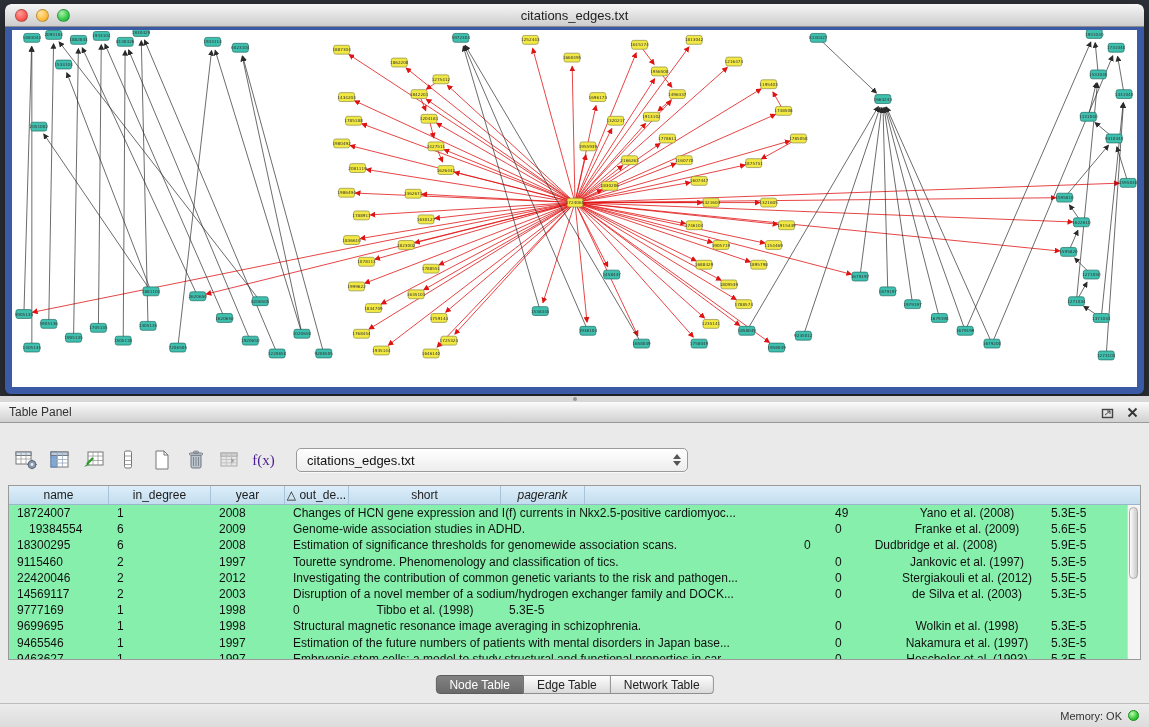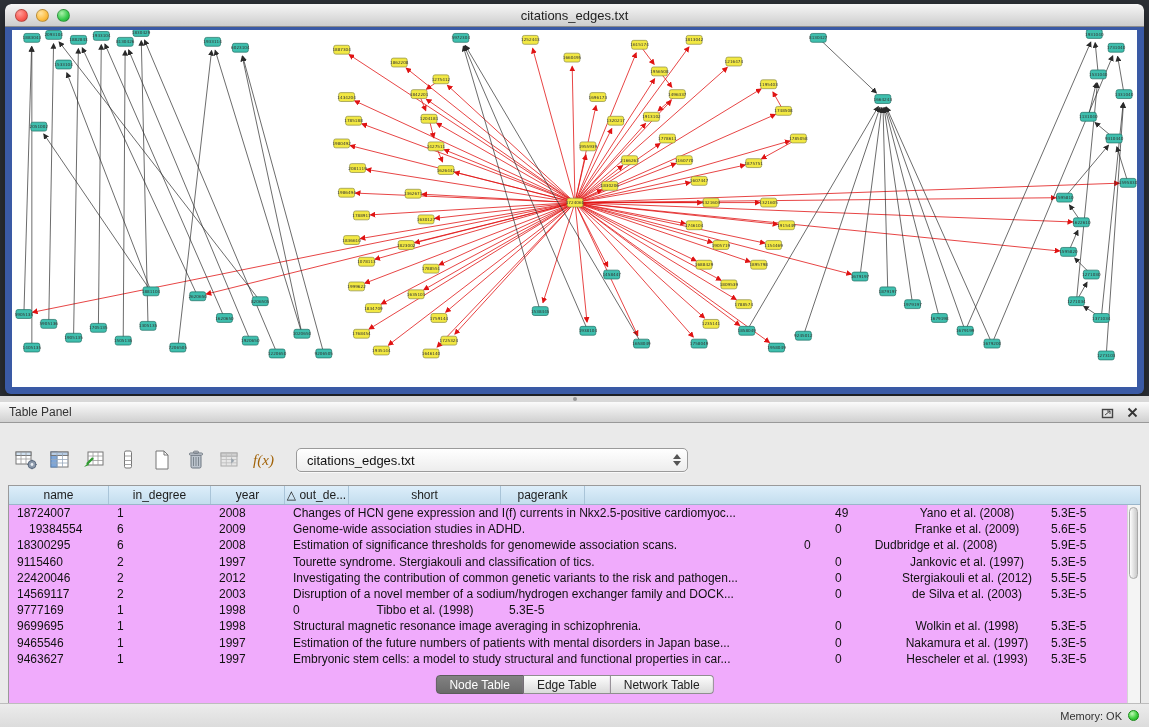--- a/index.html
+++ b/index.html
@@ -31,30 +31,30 @@
   .panel-header { position:absolute; top:402px; left:0; width:100%; height:21px;
                   background:linear-gradient(#fbfbfb,#d0d0d0); border-bottom:1px solid #999; display:flex; align-items:center; }
   .panel-header .ph-title { padding-left:9px; font-size:12px; color:#333; }
   .ph-icons { margin-left:auto; display:flex; align-items:center; gap:11px; padding-right:10px; }
   .ph-btn { width:14px; height:14px; display:flex; align-items:center; justify-content:center; cursor:default; }
 
   
   .panel-body { position:absolute; top:423px; left:0; right:0; bottom:24px; background:#eaeaea; }
   .toolbar { position:absolute; top:22px; left:12px; height:30px; display:flex; align-items:center; gap:7px; }
   .tool-btn { width:27px; height:27px; display:flex; align-items:center; justify-content:center; border-radius:4px; }
-  .fx { font-family:"Liberation Serif", serif; font-style:italic; font-size:15px; color:#a16207; }
+  .fx { font-family:"Liberation Serif", serif; font-size:15px; color:#4c1d95; }
   .combo { margin-left:12px; width:392px; height:24px; border:1px solid #9a9a9a; border-radius:5px;
            background:linear-gradient(#ffffff,#ededed); display:flex; align-items:center; padding-left:10px;
            font-size:13px; color:#111; box-shadow:0 1px 0 rgba(255,255,255,.7); }
   .combo-arrows { margin-left:auto; padding-right:6px; display:flex; flex-direction:column; gap:2px; align-items:center; }
   .tri-up { width:0; height:0; border-left:4px solid transparent; border-right:4px solid transparent; border-bottom:5px solid #555; }
   .tri-dn { width:0; height:0; border-left:4px solid transparent; border-right:4px solid transparent; border-top:5px solid #555; }
 
   
-  .table-card { position:absolute; top:62px; left:8px; right:8px; height:243px; background:#f0abfc; border:1px solid #9a9a9a; overflow:hidden; }
+  .table-card { position:absolute; top:62px; left:8px; right:8px; height:175px; background:#86efac; border:1px solid #9a9a9a; overflow:hidden; }
   .thead { display:flex; height:19px; background:linear-gradient(#ddeefa,#c3ddee); border-bottom:1px solid #9bb6cb; font-size:12px; color:#1c1c1c; }
   .th { display:flex; align-items:center; justify-content:center; border-right:1px solid #a9c4d8; overflow:hidden; white-space:nowrap; }
   .tbody { position:absolute; top:19px; left:0; right:13px; bottom:0; overflow:hidden; }
   .tr { display:flex; height:16.2px; align-items:center; font-size:12px; color:#111; }
   .td { white-space:nowrap; overflow:hidden; padding-left:8px; }
   .td.center { padding-left:0; text-align:center; }
   .vscroll { position:absolute; top:19px; right:0; width:13px; bottom:0; background:#f4f4f4; border-left:1px solid #d5d5d5; }
   .vthumb { position:absolute; top:2px; left:1px; width:9px; height:72px; background:linear-gradient(90deg,#fdfdfd,#c9c9c9); border:1px solid #a8a8a8; border-radius:5px; }
 
   
@@ -788,21 +788,21 @@
       </div>
     </div>
 
     <div class="table-card">
       <div class="thead" id="thead">
           <div class="th" style="flex: 0 0 100px;">name</div>
           <div class="th" style="flex: 0 0 102px;">in_degree</div>
           <div class="th" style="flex: 0 0 74px;">year</div>
           <div class="th" style="flex: 0 0 64px;">△ out_de...</div>
           <div class="th" style="flex: 0 0 152px;">short</div>
-          <div class="th" style="flex: 0 0 84px;">pagerank</div>
+          <div class="th" style="flex: 0 0 84px; font-style: italic;">pagerank</div>
         </div>
       <div class="tbody" id="tbody">
           <div class="tr">
             <div class="td" style="flex: 0 0 100px;">18724007</div>
             <div class="td" style="flex: 0 0 102px;">1</div>
             <div class="td" style="flex: 0 0 74px;">2008</div>
             <div class="td" style="flex: 1 1 auto;">Changes of HCN gene expression and I(f) currents in Nkx2.5-positive cardiomyoc...</div>
             <div class="td" style="flex: 0 0 64px;">49</div>
             <div class="td center" style="flex: 0 0 152px;">Yano et al. (2008)</div>
             <div class="td" style="flex: 0 0 84px;">5.3E-5</div>
@@ -822,21 +822,21 @@
             <div class="td" style="flex: 0 0 74px;">2008</div>
             <div class="td" style="flex: 1 1 auto;">Estimation of significance thresholds for genomewide association scans.</div>
             <div class="td" style="flex: 0 0 64px;">0</div>
             <div class="td center" style="flex: 0 0 152px;">Dudbridge et al. (2008)</div>
             <div class="td" style="flex: 0 0 84px; margin-left: 31px;">5.9E-5</div>
           </div>
           <div class="tr">
             <div class="td" style="flex: 0 0 100px;">9115460</div>
             <div class="td" style="flex: 0 0 102px;">2</div>
             <div class="td" style="flex: 0 0 74px;">1997</div>
-            <div class="td" style="flex: 1 1 auto;">Tourette syndrome. Stergiakouli and classification of tics.</div>
+            <div class="td" style="flex: 1 1 auto;">Tourette syndrome. Phenomenology and classification of tics.</div>
             <div class="td" style="flex: 0 0 64px;">0</div>
             <div class="td center" style="flex: 0 0 152px;">Jankovic et al. (1997)</div>
             <div class="td" style="flex: 0 0 84px;">5.3E-5</div>
           </div>
           <div class="tr">
             <div class="td" style="flex: 0 0 100px;">22420046</div>
             <div class="td" style="flex: 0 0 102px;">2</div>
             <div class="td" style="flex: 0 0 74px;">2012</div>
             <div class="td" style="flex: 1 1 auto;">Investigating the contribution of common genetic variants to the risk and pathogen...</div>
             <div class="td" style="flex: 0 0 64px;">0</div>

